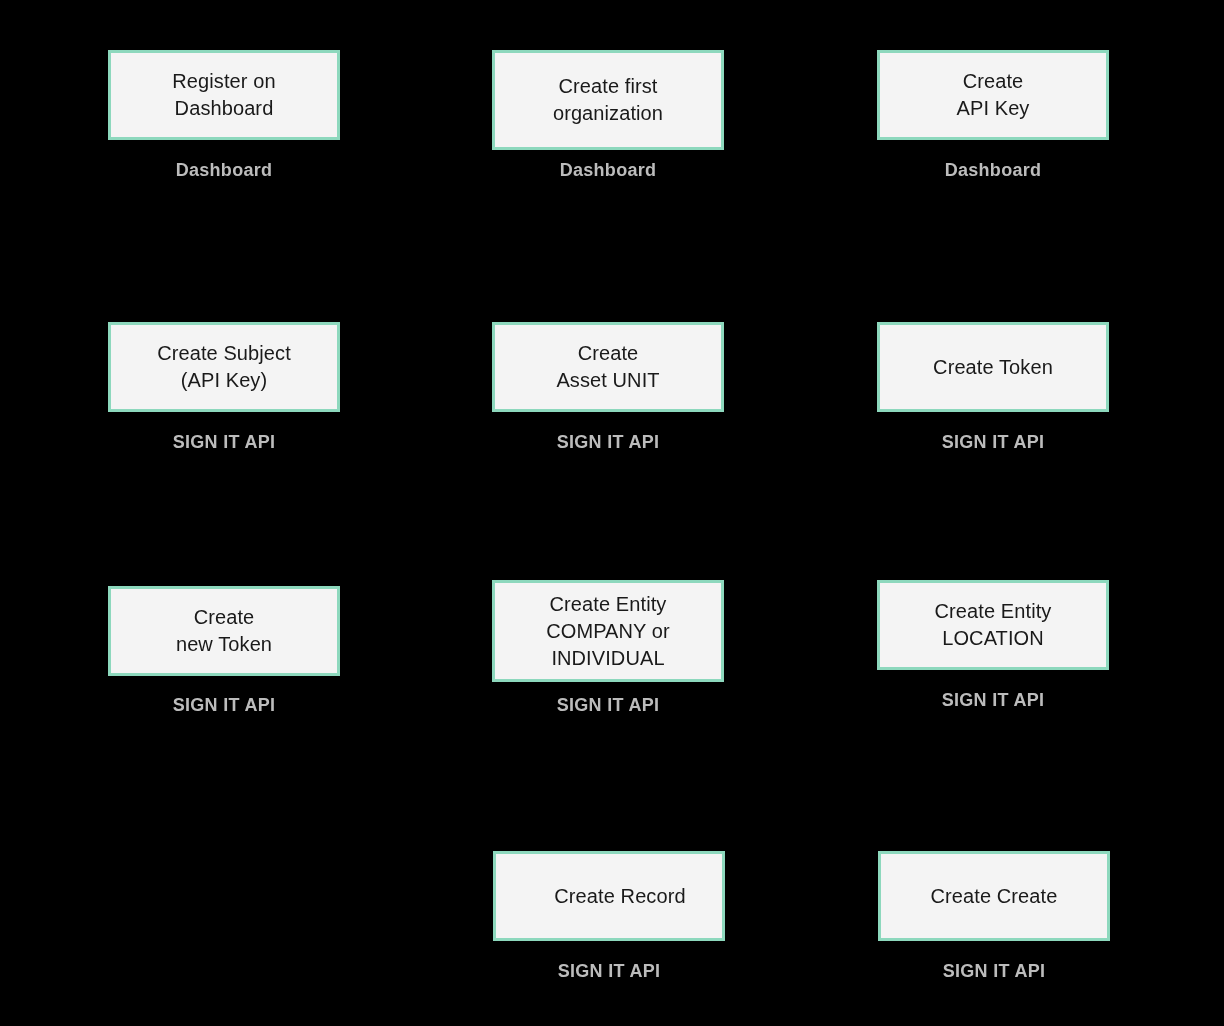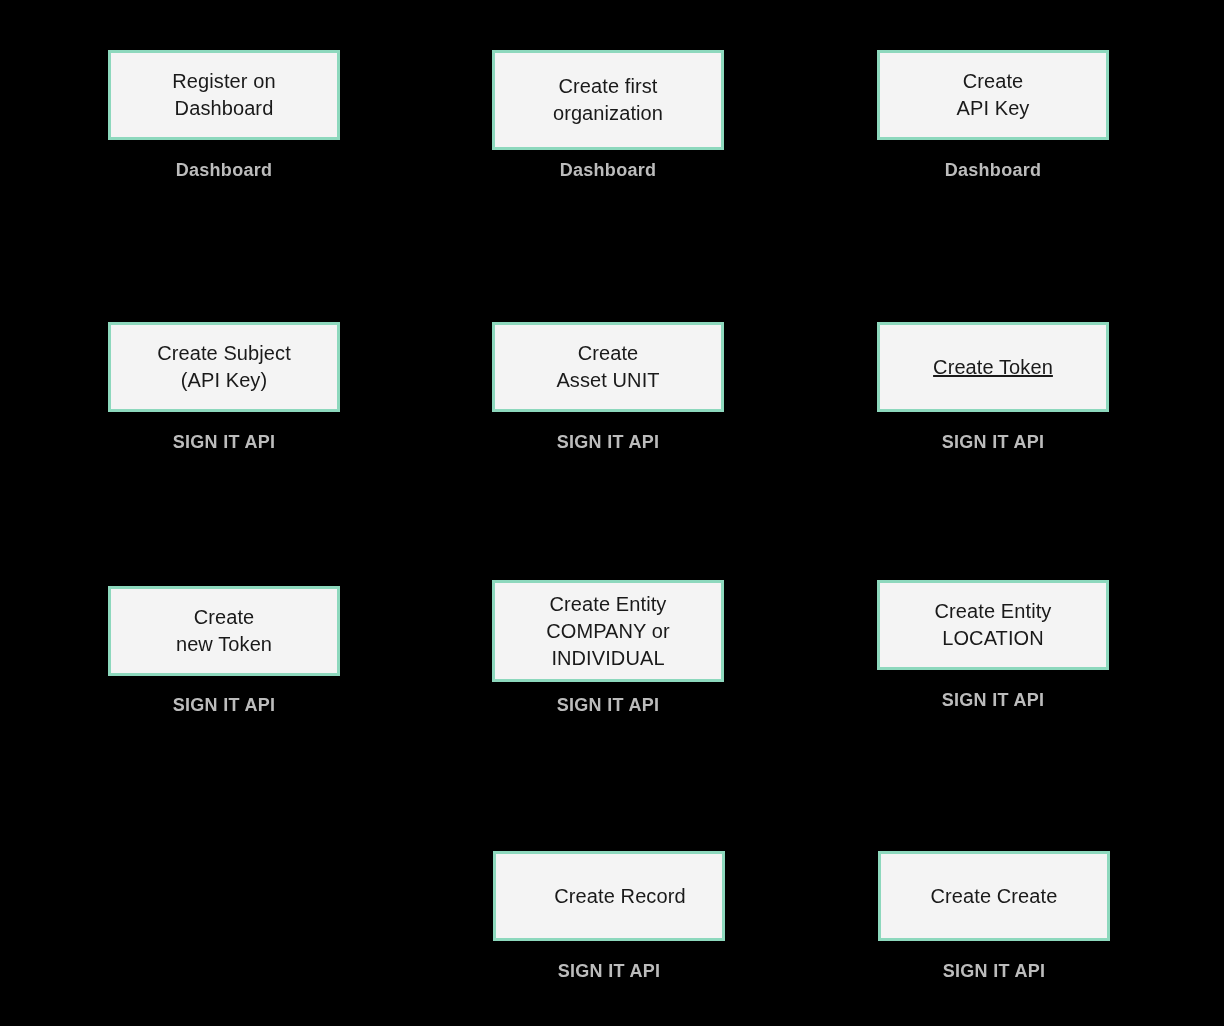--- a/index.html
+++ b/index.html
@@ -139,21 +139,21 @@
 (API Key)</span>
   </div>
   <div class="caption" style="left:108px; top:432px; width:232px;">SIGN IT API</div>
 
   <div class="node" style="left:492px; top:322px; width:232px; height:90px;">
     <span class="node-label">Create
 Asset UNIT</span>
   </div>
   <div class="caption" style="left:492px; top:432px; width:232px;">SIGN IT API</div>
 
-  <div class="node" style="left:877px; top:322px; width:232px; height:90px;text-decoration:underline;">
+  <div class="node" style="left:877px; top:322px; width:232px; height:90px;">
     <span class="node-label">Create Token</span>
   </div>
   <div class="caption" style="left:877px; top:432px; width:232px;">SIGN IT API</div>
 
   <div class="node" style="left:108px; top:586px; width:232px; height:90px;">
     <span class="node-label">Create
 new Token</span>
   </div>
   <div class="caption" style="left:108px; top:695px; width:232px;">SIGN IT API</div>
 

